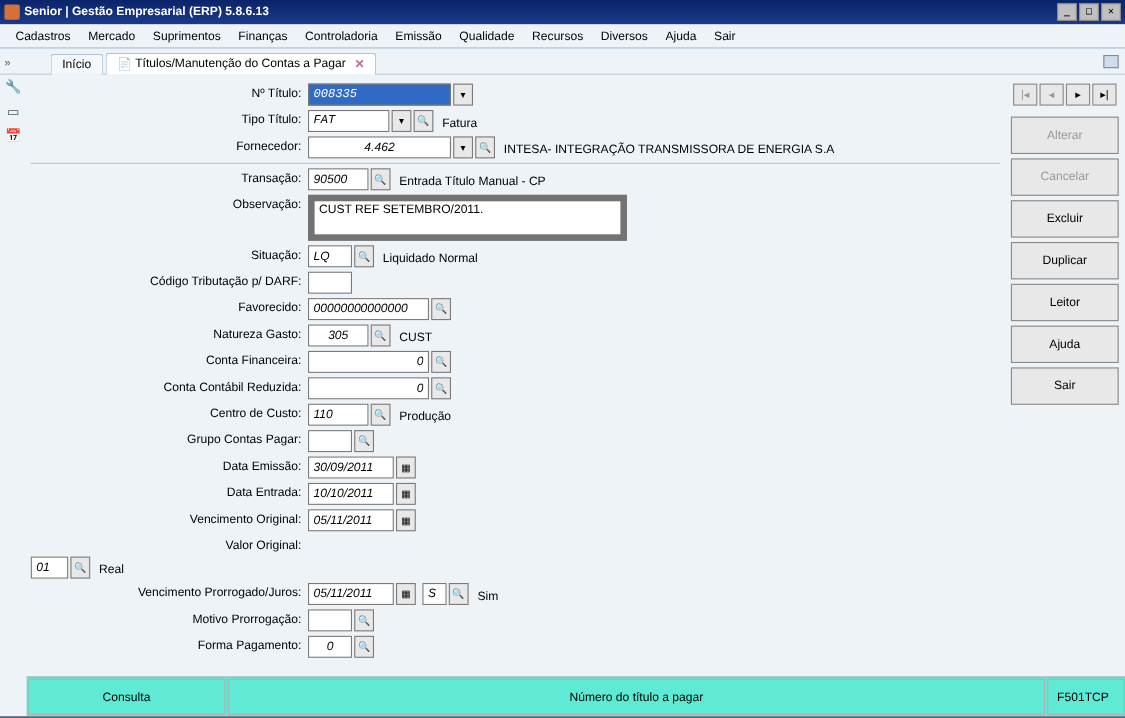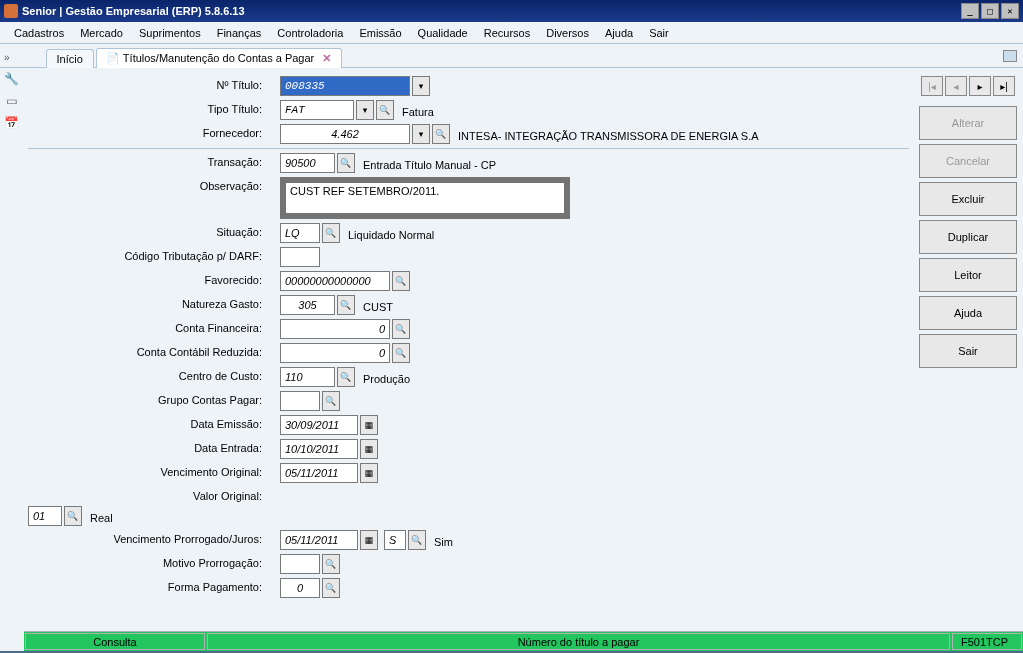--- a/index.html
+++ b/index.html
@@ -24,32 +24,32 @@
 .form-scroll::-webkit-scrollbar { width: 16px; }
 .form-scroll::-webkit-scrollbar-track { background: #e8e8e8; border:1px solid #ccc; }
 .form-scroll::-webkit-scrollbar-thumb { background: #c8c8c8; border:1px solid #888; }
 .side-buttons { position:absolute; right:6px; top:8px; width:98px; display:flex; flex-direction:column; gap:4px; }
 .nav-row { display:flex; gap:2px; justify-content:center; margin-bottom:6px; }
 .nav-btn { width:22px; height:20px; border:1px solid #888; background:#e8e8e8; display:flex; align-items:center; justify-content:center; font-size:10px; cursor:pointer; }
 .nav-btn.disabled { color:#999; }
 .side-btn { height:34px; border:1px solid #888; background:#e8e8e8; cursor:pointer; font-size:11px; display:flex; align-items:center; justify-content:center; }
 .side-btn.disabled { color:#999; }
 .row { display:flex; align-items:flex-start; margin-bottom:4px; }
-.lbl { width:252px; text-align:right; padding-right:18px; padding-top:3px; }
+.lbl { width:252px; text-align:right; padding-right:6px; padding-top:3px; }
 .field-group { display:flex; align-items:center; gap:2px; }
 .inp { border:1px solid #7a7a7a; background:#fff; height:20px; padding:2px 4px; font-family:inherit; font-size:11px;font-style:italic; }
 .inp.sel { background:#316ac5; color:#fff; }
 .inp.mono { font-family: "Courier New", monospace; }
 .num { text-align:right; }
 .ctr { text-align:center; }
 .dd-btn, .lk-btn, .cal-btn { width:18px; height:20px; border:1px solid #7a7a7a; background:#e8e8e8; display:flex; align-items:center; justify-content:center; font-size:9px; cursor:pointer; }
 .textarea { border:6px solid #737373; background:#fff; width:290px; height:42px; padding:2px 4px; font-family:Liberation Sans, sans-serif; font-size:11px; resize:none; }
 .desc { padding-left:6px; padding-top:3px; }
 hr.sep { border:none; border-top:1px solid #b0c4d8; margin:4px 0; }
-.statusbar { position:absolute; bottom:0; left:0; right:0; height:20px; background:#22c55e; border-top:1px solid #b0b0b0; display:flex; }
+.statusbar { position:absolute; bottom:0; left:0; right:0; height:36px; background:#5eead4; border-top:1px solid #b0b0b0; display:flex; }
 .status-seg { border:1px solid #b0b0b0; margin:1px; padding:2px 8px; display:flex; align-items:center; }
 .status-seg.flex { flex:1; justify-content:center; }
 .chevron { font-size:10px; color:#555; margin-right:6px; margin-left:4px; padding-top:4px; cursor:pointer; }
 .right-icons { margin-left:auto; display:flex; gap:4px; padding-right:6px; }
 .right-icons .sq { width:14px; height:12px; border:1px solid #888; background:#cde; }
 </style>
 </head>
 <body>
 
 <div class="titlebar">

